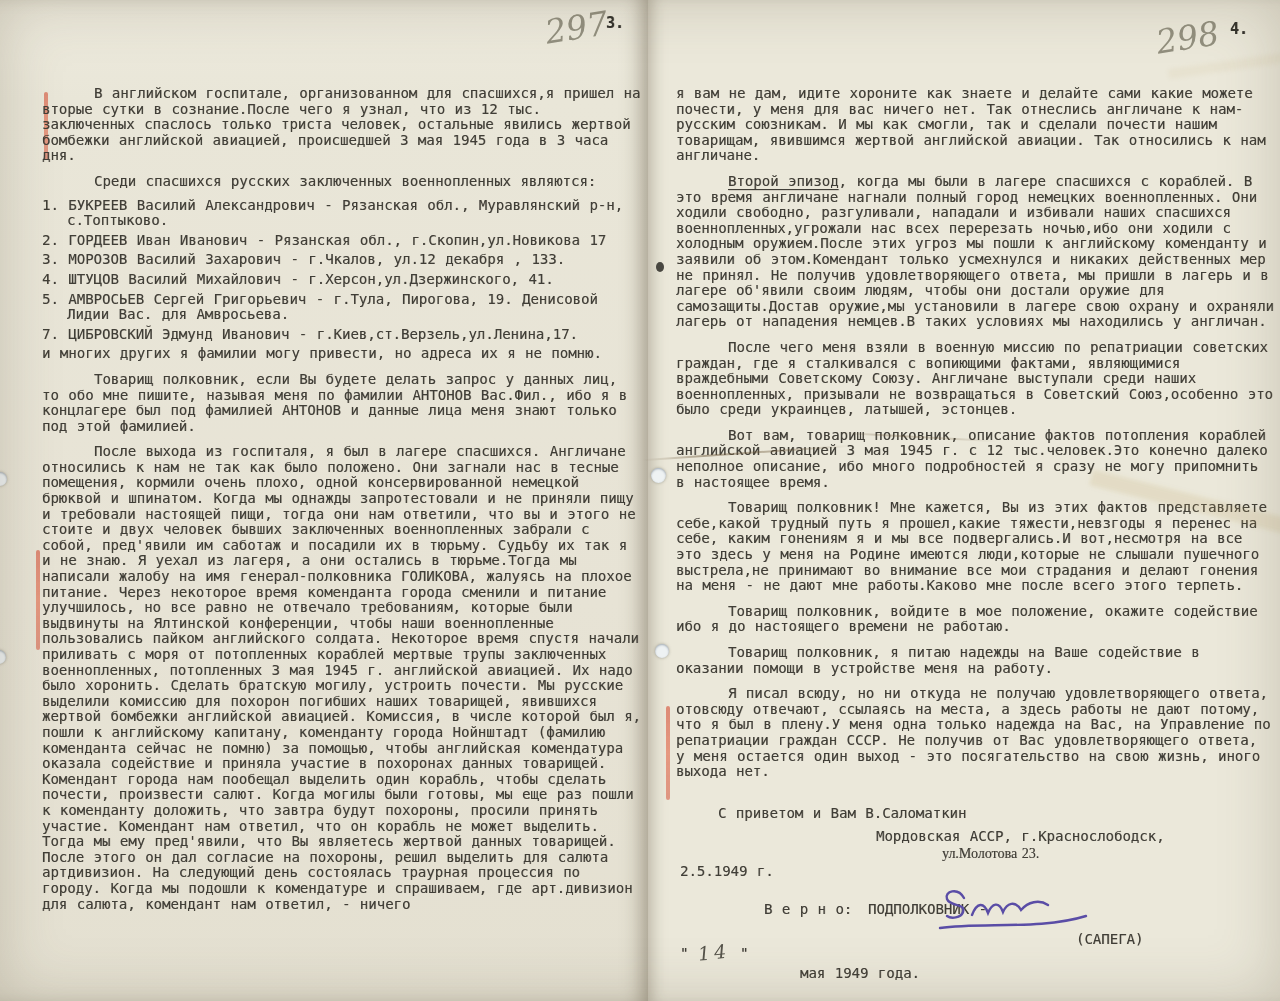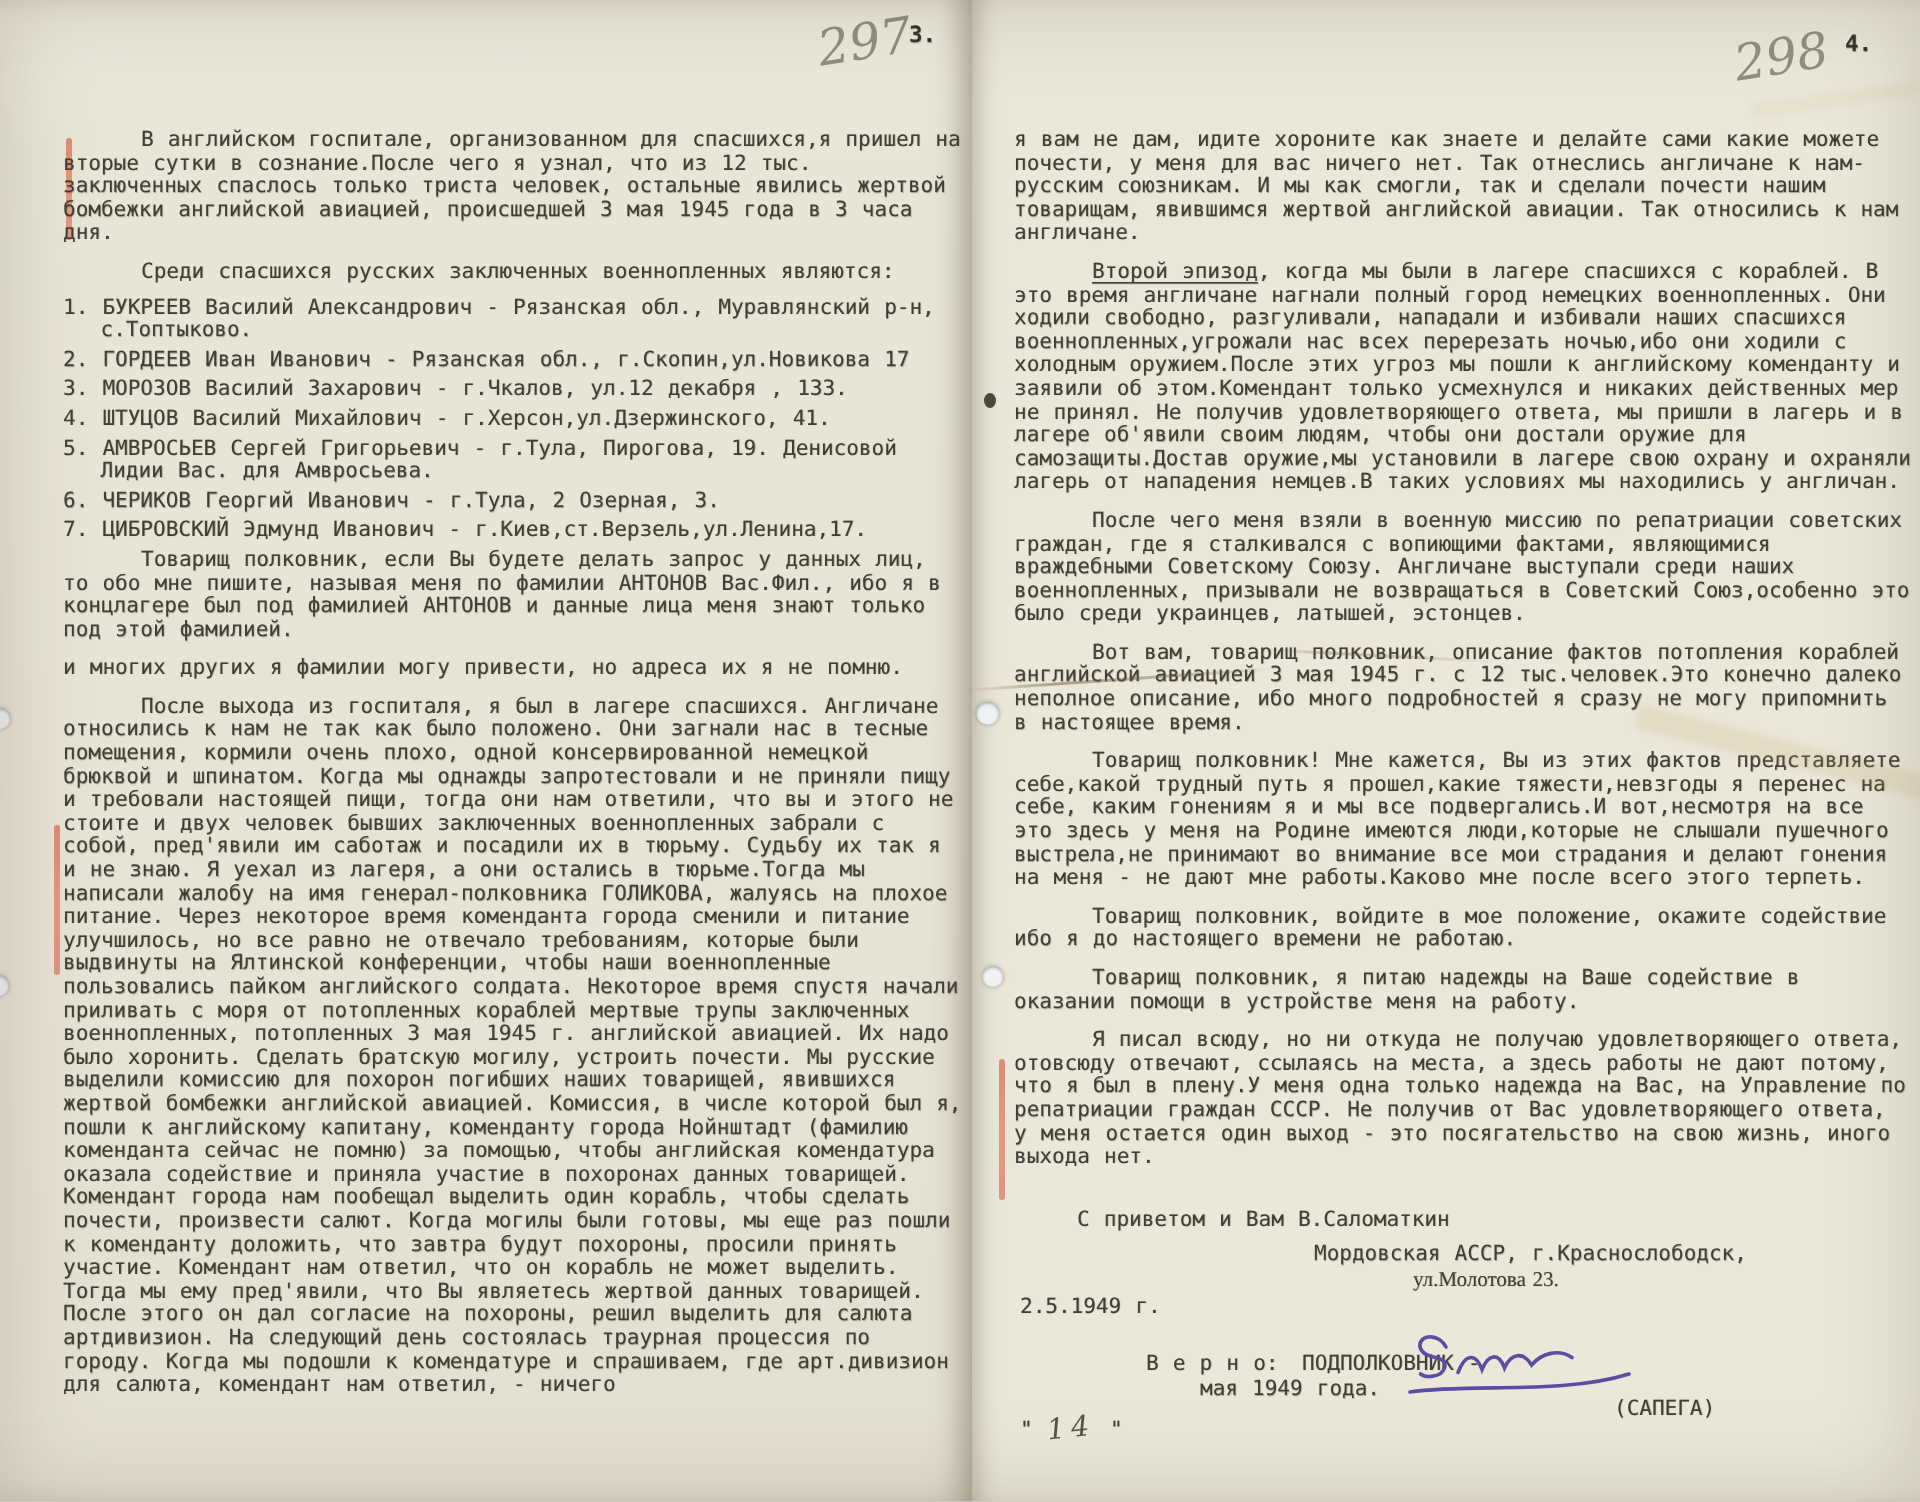--- a/index.html
+++ b/index.html
@@ -59,25 +59,24 @@
 
     <div class="content-left tw">
       <p class="para">В английском госпитале, организованном для спасшихся,я пришел на вторые сутки в сознание.После чего я узнал, что из 12 тыс. заключенных спаслось только триста человек, остальные явились жертвой бомбежки английской авиацией, происшедшей 3 мая 1945 года в 3 часа дня.</p>
       <p class="para" style="margin-bottom:8px;">Среди спасшихся русских заключенных военнопленных являются:</p>
       <div class="list">
         <div class="li">1. БУКРЕЕВ Василий Александрович - Рязанская обл., Муравлянский р-н, с.Топтыково.</div>
         <div class="li">2. ГОРДЕЕВ Иван Иванович - Рязанская обл., г.Скопин,ул.Новикова 17</div>
         <div class="li">3. МОРОЗОВ Василий Захарович - г.Чкалов, ул.12 декабря , 133.</div>
         <div class="li">4. ШТУЦОВ Василий Михайлович - г.Херсон,ул.Дзержинского, 41.</div>
         <div class="li">5. АМВРОСЬЕВ Сергей Григорьевич - г.Тула, Пирогова, 19. Денисовой Лидии Вас. для Амвросьева.</div>
-        <div class="li">6. ЧЕРИКОВ Георгий Иванович - г.Тула, 2 Озерная, 3.</div>
         <div class="li">7. ЦИБРОВСКИЙ Эдмунд Иванович - г.Киев,ст.Верзель,ул.Ленина,17.</div>
       </div>
+      <p class="para no-indent">и многих других я фамилии могу привести, но адреса их я не помню.</p>
       <p class="para">Товарищ полковник, если Вы будете делать запрос у данных лиц, то обо мне пишите, называя меня по фамилии АНТОНОВ Вас.Фил., ибо я в концлагере был под фамилией АНТОНОВ и данные лица меня знают только под этой фамилией.</p>
-      <p class="para no-indent">и многих других я фамилии могу привести, но адреса их я не помню.</p>
       <p class="para" style="margin-bottom:0;">После выхода из госпиталя, я был в лагере спасшихся. Англичане относились к нам не так как было положено. Они загнали нас в тесные помещения, кормили очень плохо, одной консервированной немецкой брюквой и шпинатом. Когда мы однажды запротестовали и не приняли пищу и требовали настоящей пищи, тогда они нам ответили, что вы и этого не стоите и двух человек бывших заключенных военнопленных забрали с собой, пред'явили им саботаж и посадили их в тюрьму. Судьбу их так я и не знаю. Я уехал из лагеря, а они остались в тюрьме.Тогда мы написали жалобу на имя генерал-полковника ГОЛИКОВА, жалуясь на плохое питание. Через некоторое время коменданта города сменили и питание улучшилось, но все равно не отвечало требованиям, которые были выдвинуты на Ялтинской конференции, чтобы наши военнопленные пользовались пайком английского солдата. Некоторое время спустя начали приливать с моря от потопленных кораблей мертвые трупы заключенных военнопленных, потопленных 3 мая 1945 г. английской авиацией. Их надо было хоронить. Сделать братскую могилу, устроить почести. Мы русские выделили комиссию для похорон погибших наших товарищей, явившихся жертвой бомбежки английской авиацией. Комиссия, в числе которой был я, пошли к английскому капитану, коменданту города Нойнштадт (фамилию коменданта сейчас не помню) за помощью, чтобы английская комендатура оказала содействие и приняла участие в похоронах данных товарищей. Комендант города нам пообещал выделить один корабль, чтобы сделать почести, произвести салют. Когда могилы были готовы, мы еще раз пошли к коменданту доложить, что завтра будут похороны, просили принять участие. Комендант нам ответил, что он корабль не может выделить. Тогда мы ему пред'явили, что Вы являетесь жертвой данных товарищей. После этого он дал согласие на похороны, решил выделить для салюта артдивизион. На следующий день состоялась траурная процессия по городу. Когда мы подошли к комендатуре и спрашиваем, где арт.дивизион для салюта, комендант нам ответил, - ничего</p>
     </div>
 
     <div class="hole" style="left:-7px;top:472px;width:14px;height:14px;"></div>
     <div class="hole" style="left:-8px;top:650px;width:14px;height:14px;"></div>
   </div>
 
   <div class="page page-right">
     <div class="pencil" style="left:508px;top:18px;">298</div>
     <div class="pgnum tw" style="left:582px;top:22px;">4.</div>
@@ -108,21 +107,21 @@
       <path class="ink-sig" d="M36,31 C41,18 48,18 52,29 C56,19 63,17 67,28 C71,19 79,16 85,26 C92,18 103,15 112,21"></path>
       <path class="ink-sig" d="M4,44 C45,38 105,46 150,32"></path>
     </svg>
     <div class="abs tw" style="left:428px;top:932px;">(САПЕГА)</div>
 
     <div class="abs tw" style="left:32px;top:946px;">"</div>
     <div class="abs" style="left:50px;top:941px;">
       <span class="hand14">14</span>
     </div>
     <div class="abs tw" style="left:92px;top:946px;">"</div>
-    <div class="abs tw" style="left:112px;top:919px;padding-left:40px;">мая 1949 года.</div>
+    <div class="abs tw" style="left:112px;top:966px;padding-left:40px;">мая 1949 года.</div>
 
     <div class="hole" style="left:3px;top:468px;width:15px;height:15px;"></div>
     <div class="hole" style="left:7px;top:644px;width:14px;height:14px;"></div>
     <div class="speck" style="left:8px;top:262px;"></div>
     <div class="crease" style="left:-6px;top:452px;width:210px;transform:rotate(-4deg);"></div>
     <div class="crease" style="left:190px;top:436px;width:160px;transform:rotate(3deg);opacity:.6;"></div>
     <div class="stain" style="left:440px;top:496px;width:220px;height:16px;transform:rotate(14deg);"></div>
     <div class="stain" style="left:520px;top:60px;width:130px;height:10px;transform:rotate(-8deg);opacity:.5;"></div>
   </div>
 

